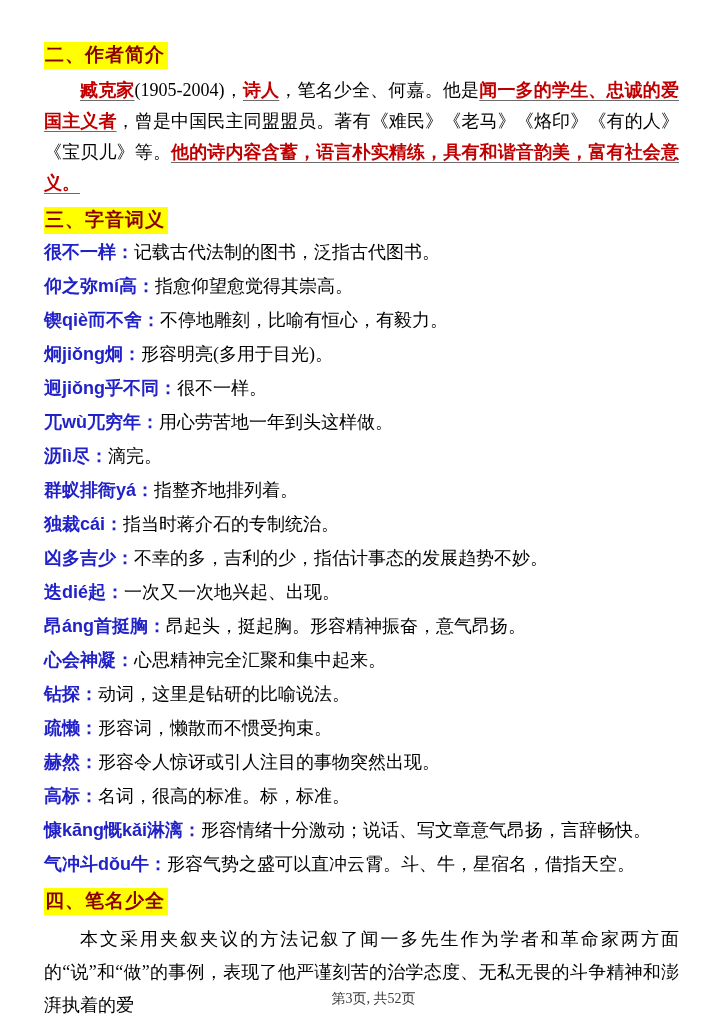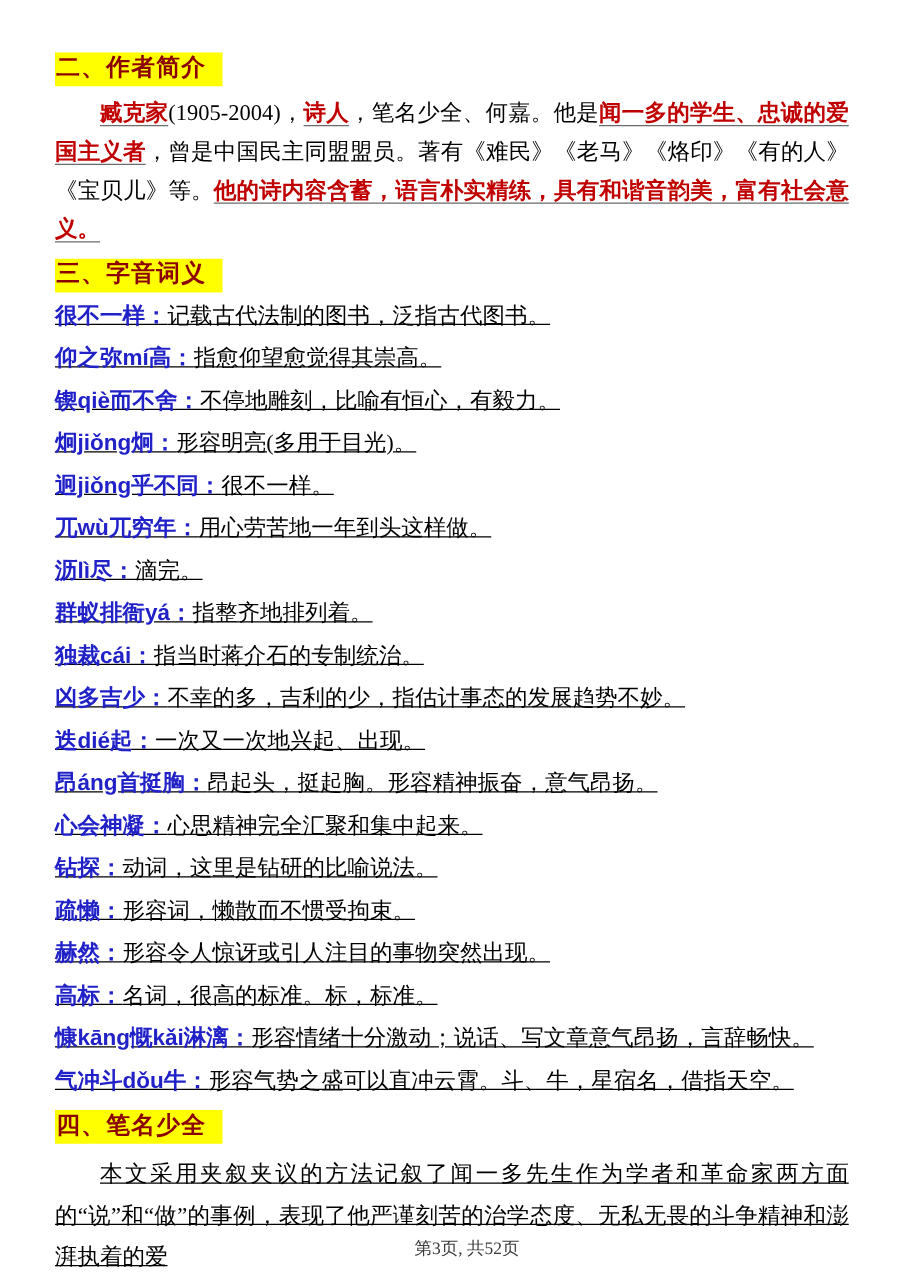--- a/index.html
+++ b/index.html
@@ -24,21 +24,21 @@
     position:relative;
   }
   .section-heading{
     display:inline-block;
     font-family:"Liberation Sans","DejaVu Sans",sans-serif;
     font-weight:bold;
     font-size:19px;
     line-height:24px;
     color:var(--heading-text);
     background:var(--heading-bg);
-    padding:1px 13px 2px 1px;
+    padding:1px 3px 2px 1px;
     letter-spacing:1px;
   }
   .para{
     font-size:18px;
     line-height:31px;
     text-align:justify;
     text-indent:2em;
     margin:6px 0 8px 0;
   }
   .seg-plain{color:var(--body);}
@@ -70,21 +70,21 @@
     margin:8px 0 0 0;
   }
   .footer{
     position:absolute;
     bottom:16px;left:12px;
     width:100%;
     text-align:center;
     font-size:14px;
     color:#3a3a3a;
   }
-  .mt-sec{margin-top:4px;text-decoration:underline;}
+  .mt-sec{margin-top:4px;}
 </style>
 </head>
 <body>
 
 <div class="page">
 
   <div>
     <span class="section-heading">二、作者简介</span>
     <p class="para" id="author-paragraph"><span class="seg-red">臧克家</span><span class="seg-plain">(1905-2004)，</span><span class="seg-red">诗人</span><span class="seg-plain">，笔名少全、何嘉。他是</span><span class="seg-red">闻一多的学生、忠诚的爱国主义者</span><span class="seg-plain">，曾是中国民主同盟盟员。著有《难民》《老马》《烙印》《有的人》《宝贝儿》等。</span><span class="seg-red">他的诗内容含蓄，语言朴实精练，具有和谐音韵美，富有社会意义。</span></p>
   </div>

